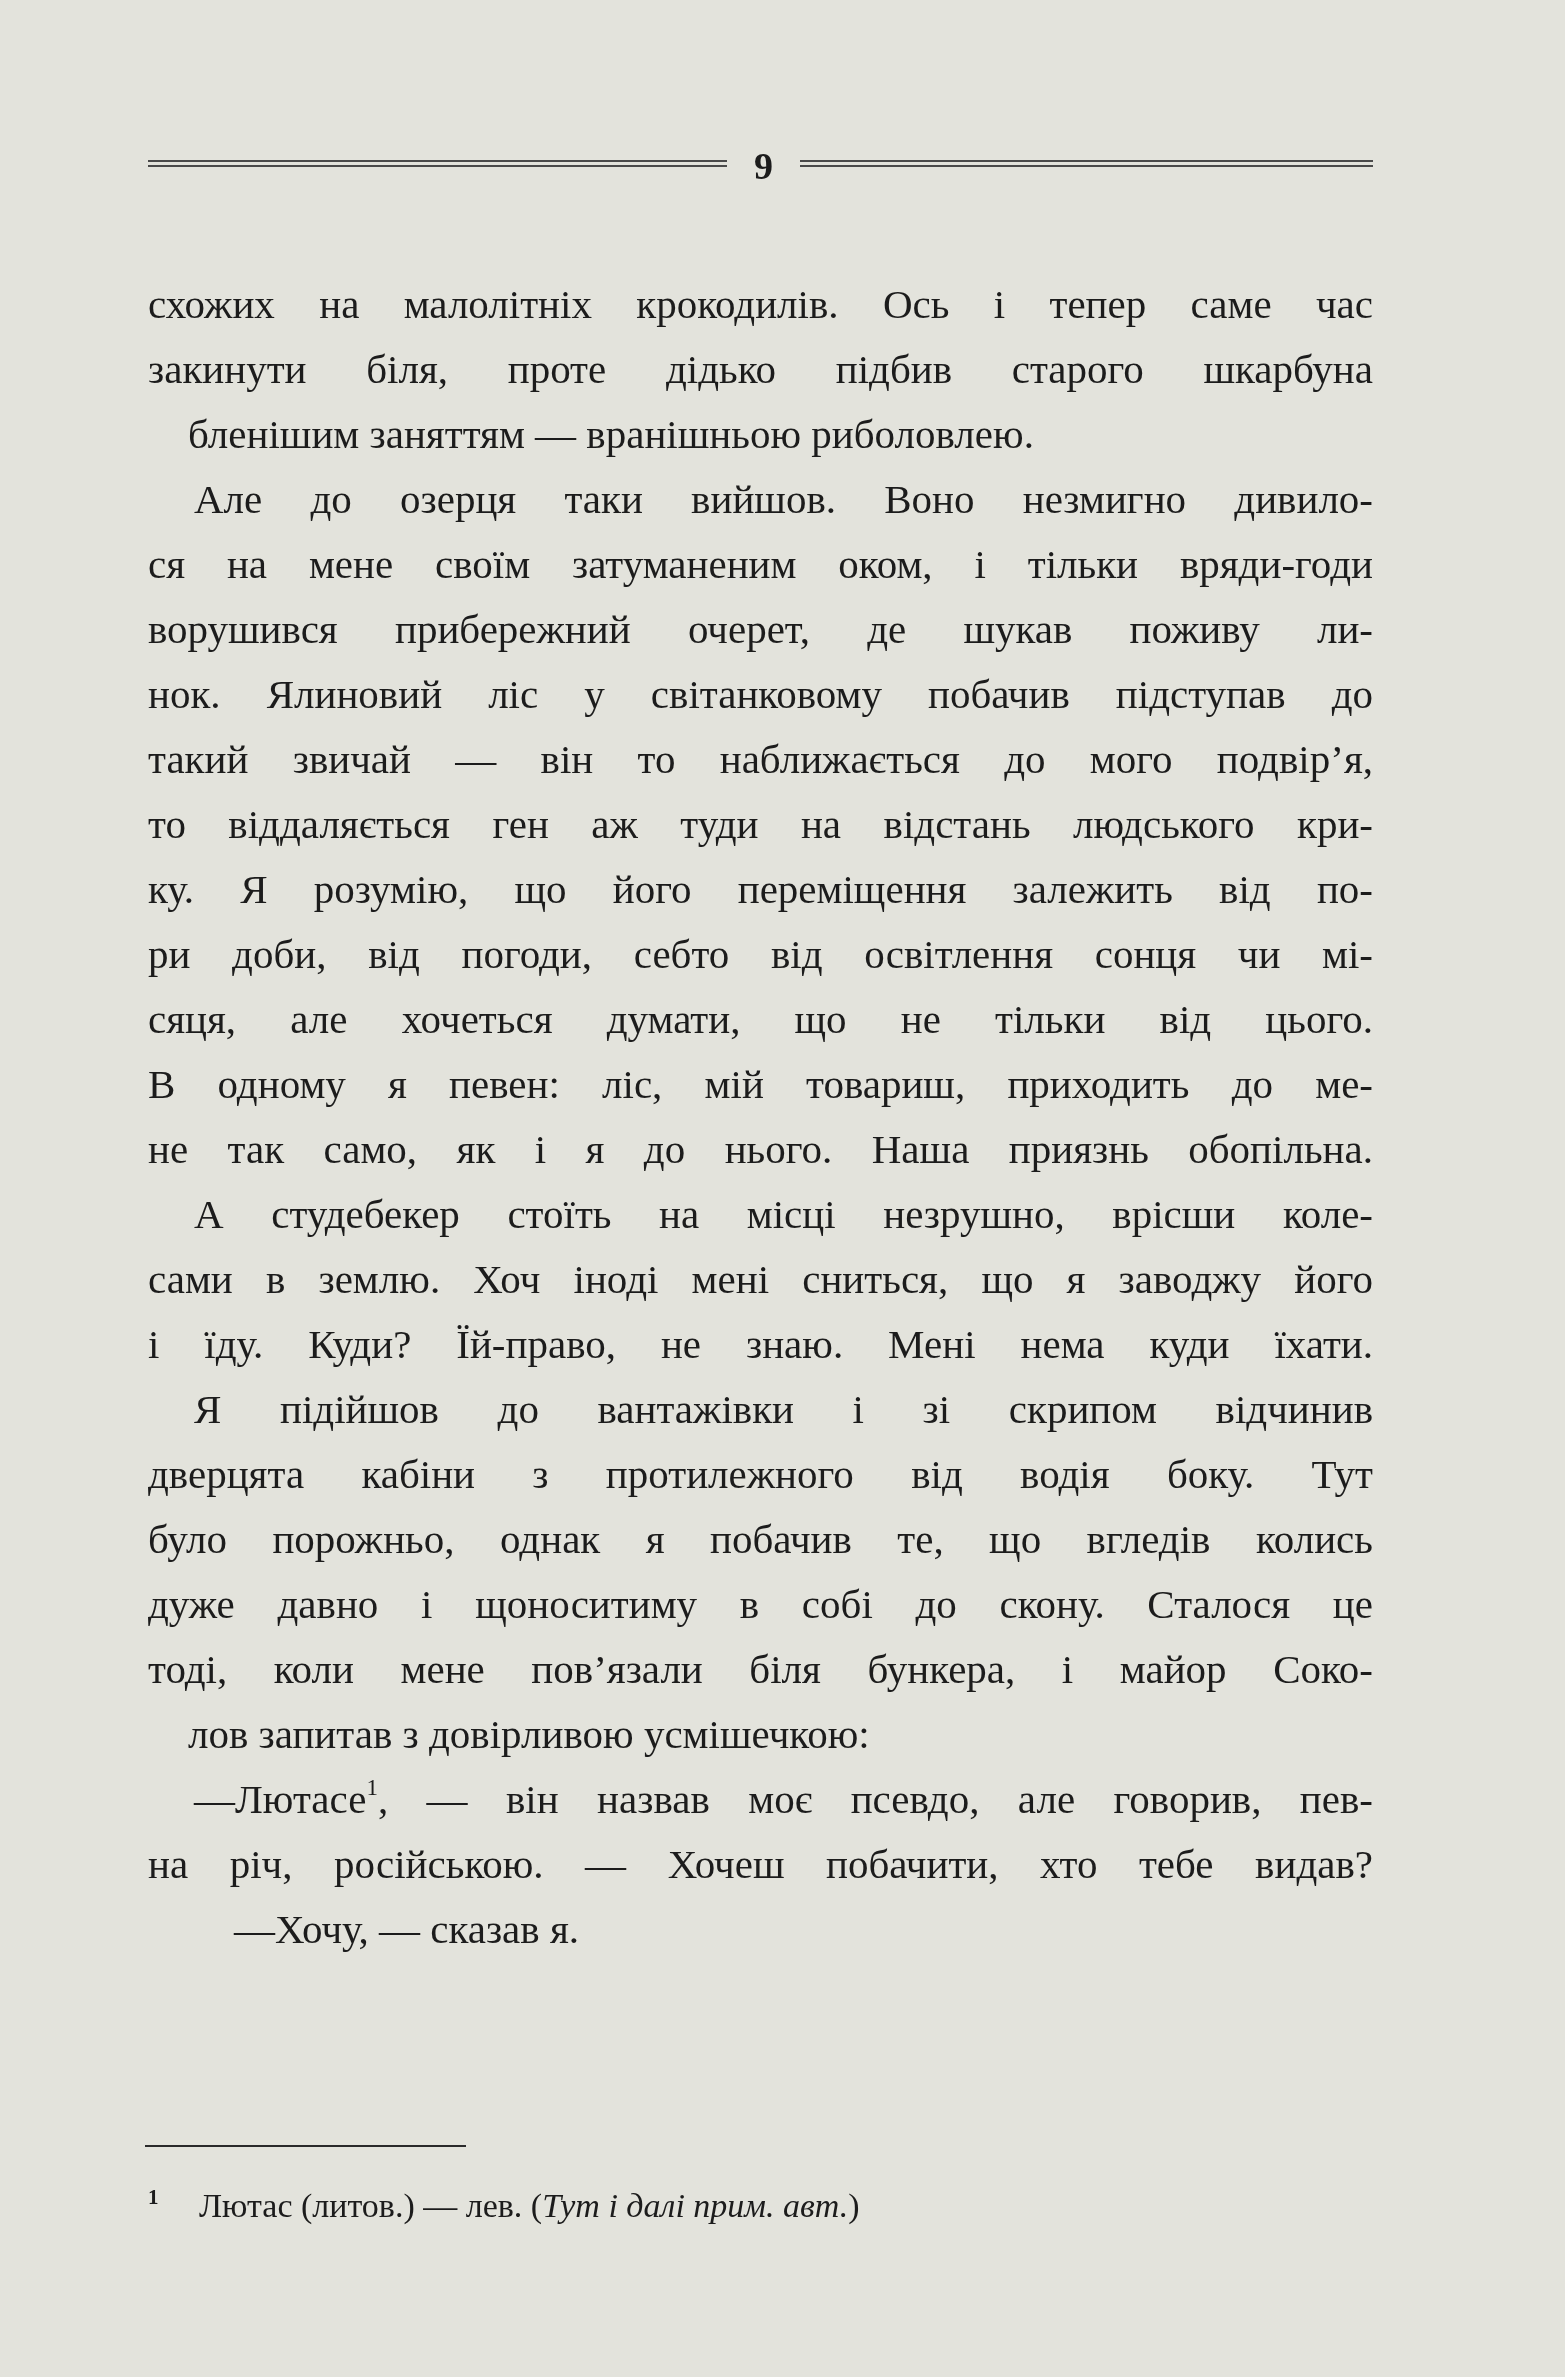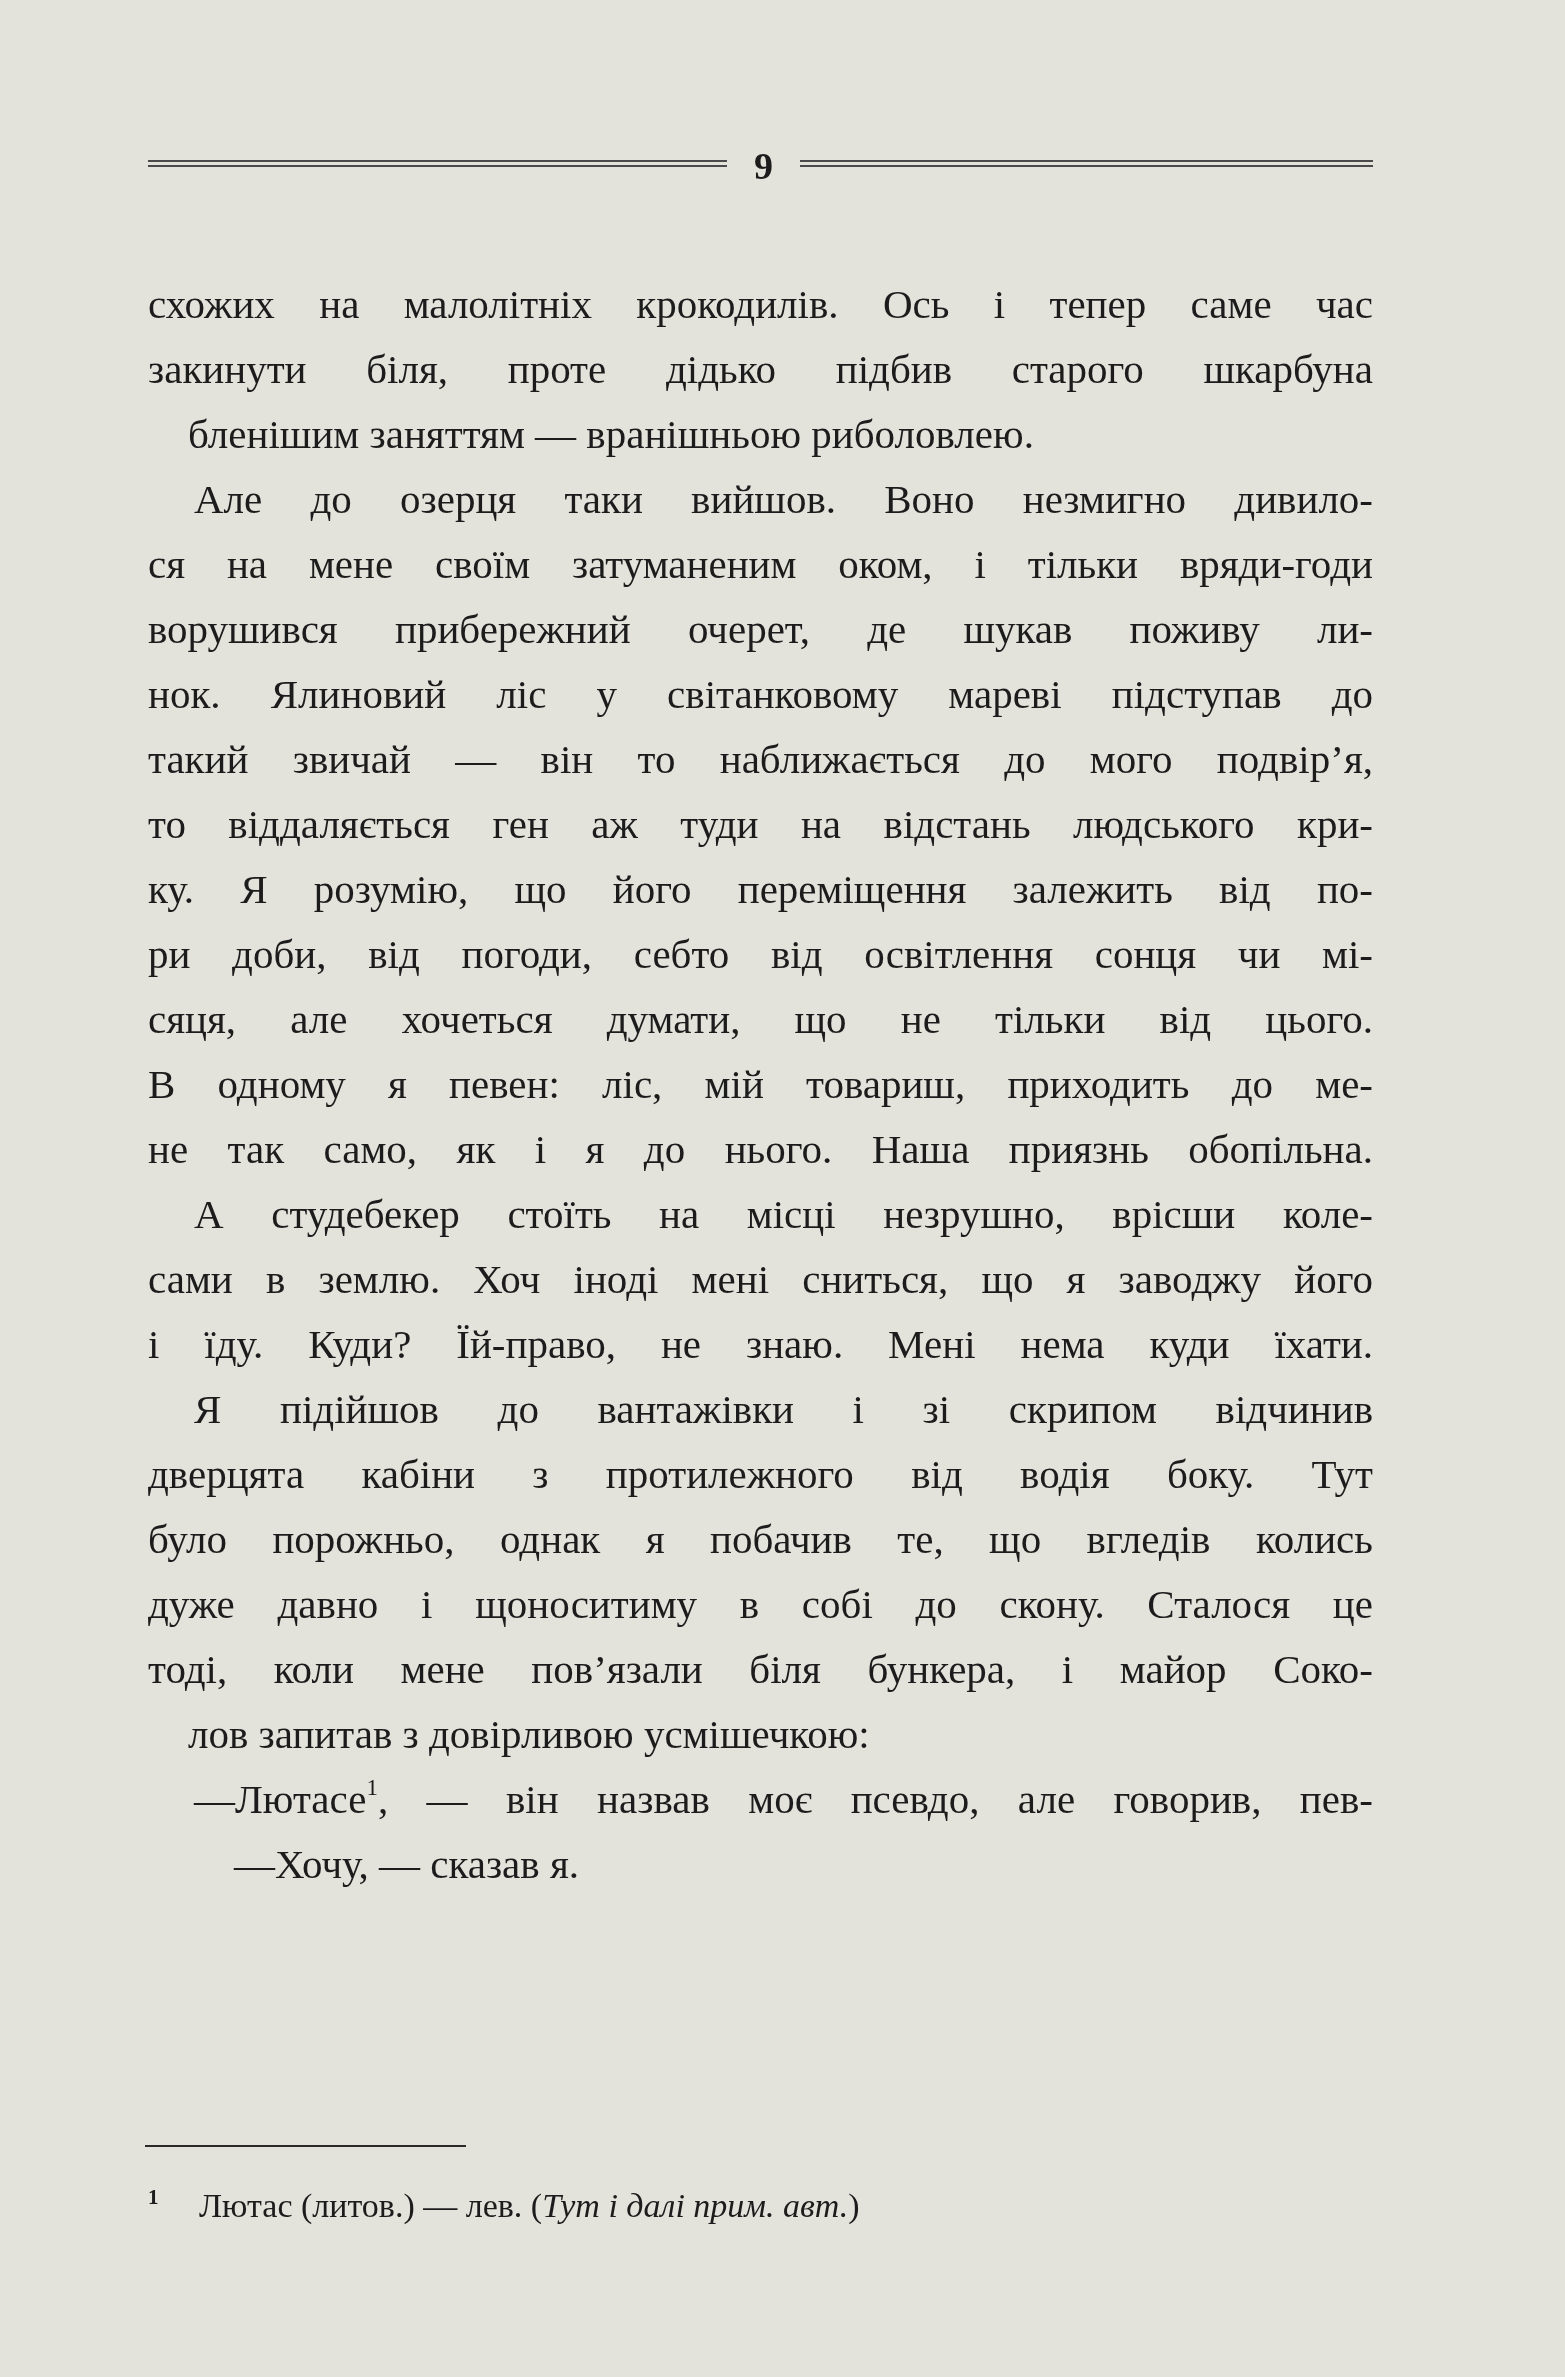--- a/index.html
+++ b/index.html
@@ -39,38 +39,39 @@
   <div class="rule right"></div>
 </div>
 
 <div class="body-text" id="body-text">
     <div class="line">схожих на малолітніх крокодилів. Ось і тепер саме час</div>
     <div class="line">закинути біля, проте дідько підбив старого шкарбуна</div>
     <div class="line last">бленішим заняттям — вранішньою риболовлею.</div>
     <div class="line indent">Але до озерця таки вийшов. Воно незмигно дивило-</div>
     <div class="line">ся на мене своїм затуманеним оком, і тільки вряди-годи</div>
     <div class="line">ворушився прибережний очерет, де шукав поживу ли-</div>
-    <div class="line">нок. Ялиновий ліс у світанковому мареві підступав до</div>
+    <div class="line">нок. Ялиновий ліс у світанковому побачив підступав до</div>
     <div class="line">такий звичай — він то наближається до мого подвір’я,</div>
     <div class="line">то віддаляється ген аж туди на відстань людського кри-</div>
     <div class="line">ку. Я розумію, що його переміщення залежить від по-</div>
     <div class="line">ри доби, від погоди, себто від освітлення сонця чи мі-</div>
     <div class="line">сяця, але хочеться думати, що не тільки від цього.</div>
     <div class="line">В одному я певен: ліс, мій товариш, приходить до ме-</div>
     <div class="line">не так само, як і я до нього. Наша приязнь обопільна.</div>
     <div class="line indent">А студебекер стоїть на місці незрушно, врісши коле-</div>
     <div class="line">сами в землю. Хоч іноді мені сниться, що я заводжу його</div>
     <div class="line">і їду. Куди? Їй-право, не знаю. Мені нема куди їхати.</div>
     <div class="line indent">Я підійшов до вантажівки і зі скрипом відчинив</div>
     <div class="line">дверцята кабіни з протилежного від водія боку. Тут</div>
     <div class="line">було порожньо, однак я побачив те, що вгледів колись</div>
     <div class="line">дуже давно і щоноситиму в собі до скону. Сталося це</div>
     <div class="line">тоді, коли мене пов’язали біля бункера, і майор Соко-</div>
     <div class="line last">лов запитав з довірливою усмішечкою:</div>
     <div class="line indent"><span>—Лютасе</span><sup class="fn">1</sup><span>, — він назвав моє псевдо, але говорив, пев-</span></div>
+    <div class="line">на річ, російською. — Хочеш побачити, хто тебе видав?</div>
     <div class="line indent last">—Хочу, — сказав я.</div>
   </div>
 
 <div class="fn-rule"></div>
 <div class="footnote">
   <span class="fn-mark">1</span><span>Лютас (литов.) — лев. (</span><span class="fn-italic">Тут і далі прим. авт.</span><span>)</span>
 </div>
 
 
 </body></html>

